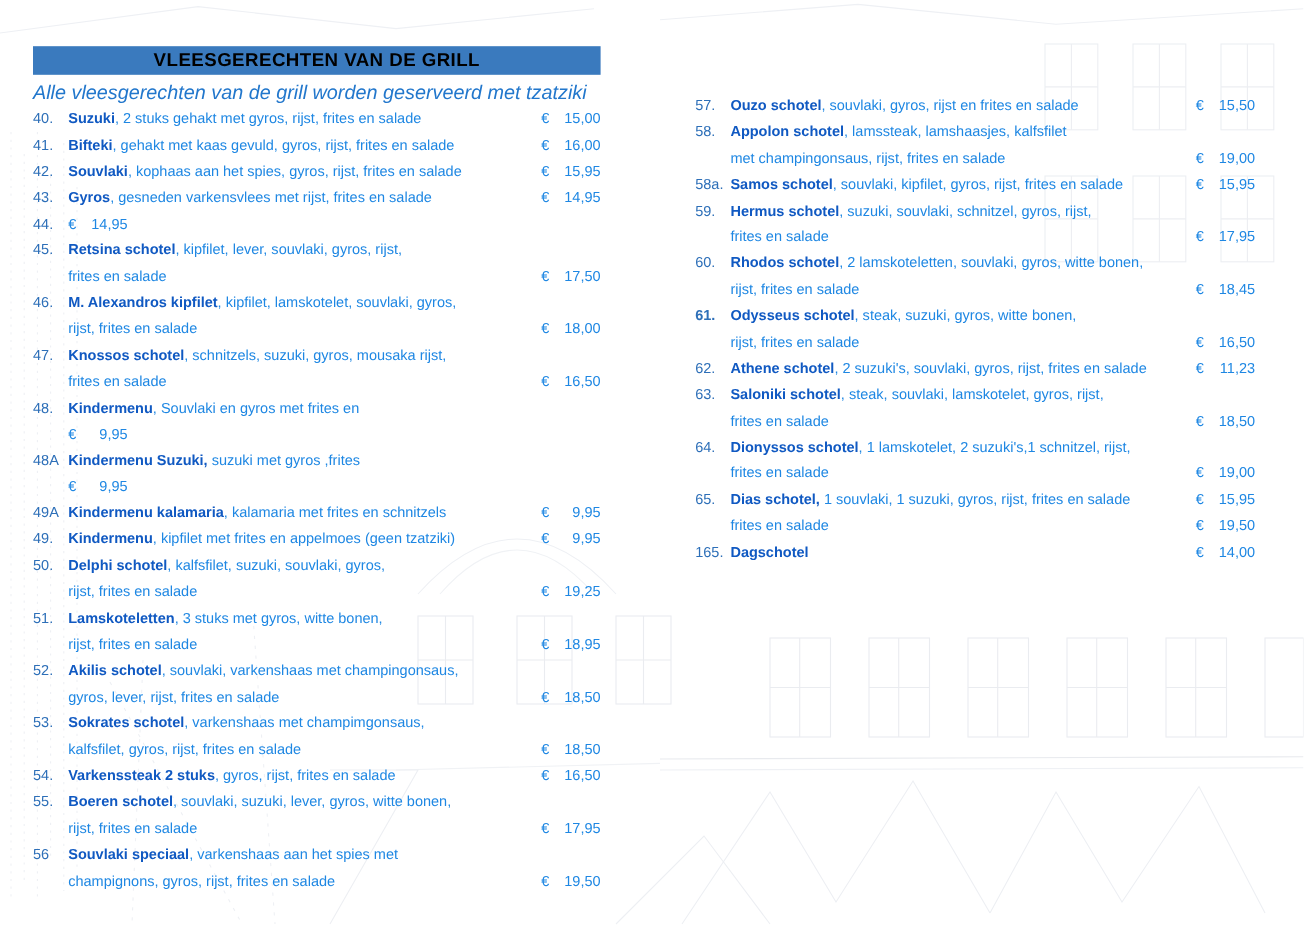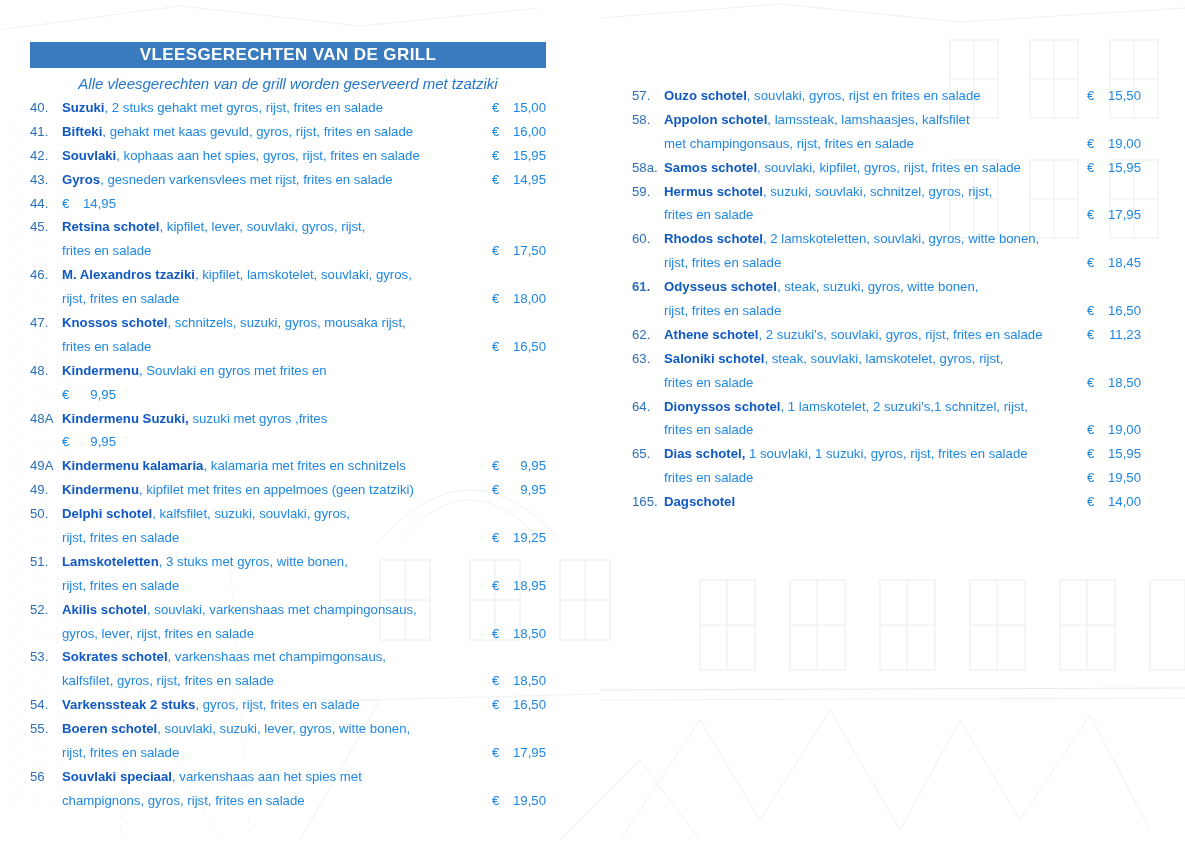--- a/index.html
+++ b/index.html
@@ -6,26 +6,26 @@
   body{
     width:1185px;height:842px;position:relative;overflow:hidden;
     background:#ffffff;
     font-family:"Liberation Sans", sans-serif;
   }
   .watermark{position:absolute;left:0;top:0;z-index:0;}
   .col{position:absolute;z-index:1;}
   #col-left{left:30px;top:42px;width:516px;}
   #col-right{left:632px;top:84px;width:509px;}
   .banner{
-    height:26px;line-height:26px;background:#3a7abe;color:#ffffff;
+    height:26px;line-height:26px;background:#3a7abe;color:#000000;
     font-weight:bold;font-size:17px;letter-spacing:.4px;text-align:center;
   }
   .subtitle{
-    margin-top:8px;height:16px;line-height:16px;text-align:center;
-    font-style:italic;color:#2277cc;font-size:15px;white-space:nowrap;
+    margin-top:8px;height:16px;line-height:16px;text-align:left;
+    font-style:italic;color:#2277cc;font-size:18px;white-space:nowrap;
   }
   .list{margin-top:4px;}
   #col-right .list{margin-top:0;}
   .line{
     display:flex;align-items:baseline;height:23.9px;line-height:23.9px;
     font-size:13.2px;color:#1e87e3;
   }
   .num{flex:0 0 32px;width:32px;color:#2d6fb8;}
   .num.bold{font-weight:bold;}
   .txt{flex:1 1 0;min-width:0;white-space:nowrap;}
@@ -175,21 +175,21 @@
       <div class="line">
     <span class="num"></span>
     <span class="txt"><span class="ds">frites en salade</span></span>
     <span class="price">
           <span>€</span>
           <span>17,50</span>
         </span>
   </div>
       <div class="line">
     <span class="num">46.</span>
-    <span class="txt"><b class="nm">M. Alexandros tzaziki</b><span class="ds">, kipfilet, lamskotelet, souvlaki, gyros,</span></span>
+    <span class="txt"><b class="nm">M. Alexandros kipfilet</b><span class="ds">, kipfilet, lamskotelet, souvlaki, gyros,</span></span>
 
   </div>
       <div class="line">
     <span class="num"></span>
     <span class="txt"><span class="ds">rijst, frites en salade</span></span>
     <span class="price">
           <span>€</span>
           <span>18,00</span>
         </span>
   </div>

